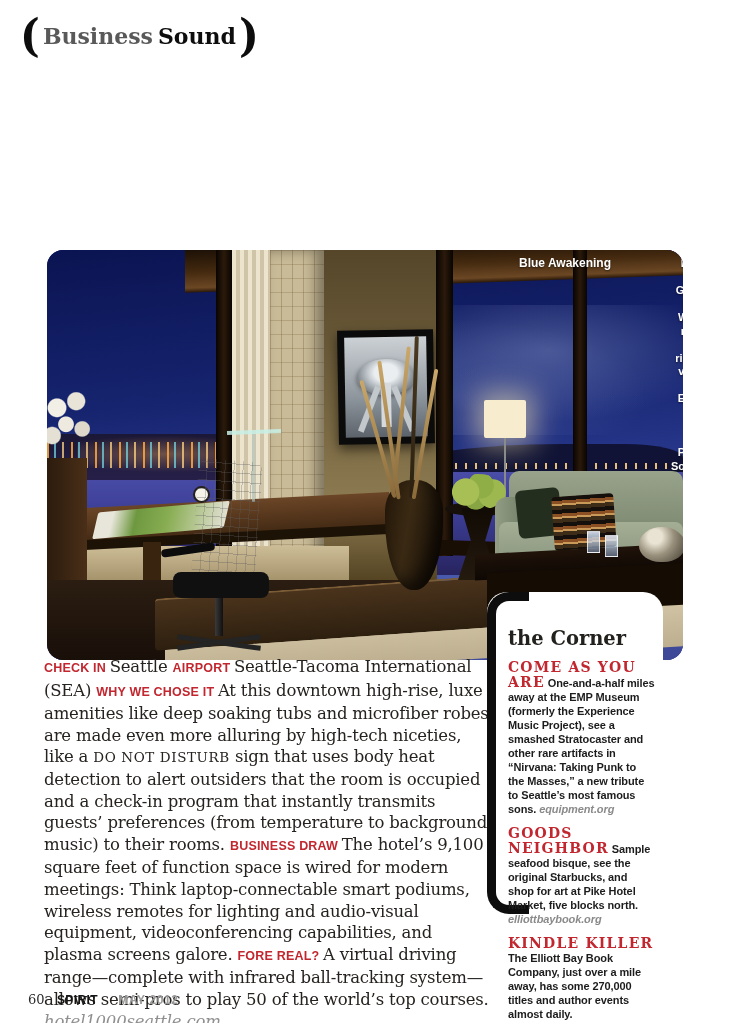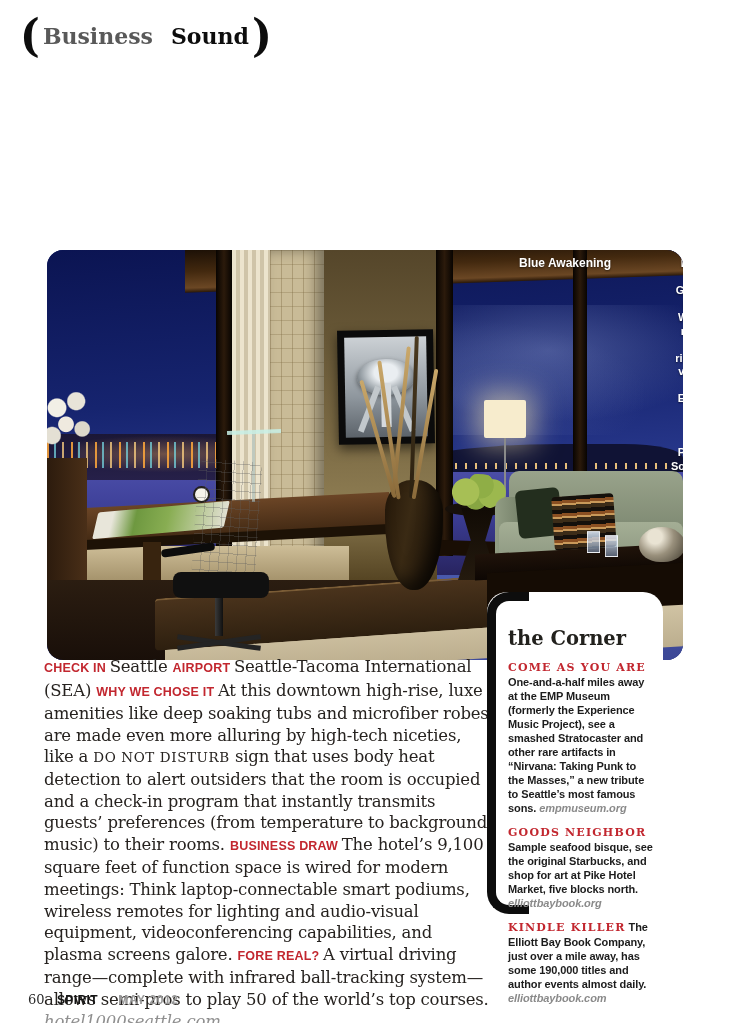--- a/index.html
+++ b/index.html
@@ -10,21 +10,21 @@
   *{margin:0;padding:0;box-sizing:border-box;}
   html,body{background:#e8e8e8;}
   .page{
     position:relative;width:731px;height:1023px;background:#ffffff;
     margin:0 auto;overflow:hidden;font-family:"Liberation Sans",sans-serif;
   }
   
   .brandtag{position:absolute;left:20px;top:14px;display:flex;align-items:center;
     font-family:"DejaVu Serif",serif;font-weight:bold;}
   .brand-paren{font-size:42px;line-height:44px;color:#0d0d0d;transform:scaleY(1.05);}
-  .brand-word1{font-size:22px;color:#595959;margin:0 18px 0 3px;}
+  .brand-word1{font-size:22px;color:#595959;margin:0 5px 0 3px;}
   .brand-word2{font-size:22px;color:#0d0d0d;margin-right:3px;}
   
   .headline{position:absolute;left:40px;top:136px;font-family:"DejaVu Serif",serif;
     font-size:84px;font-weight:bold;letter-spacing:-4px;color:#0c0c0c;line-height:100px;}
   
   .photo{position:absolute;left:47px;top:250px;width:636px;height:410px;
     border-radius:16px;overflow:hidden;background:#16246f;}
   .photo *{position:absolute;}
   .sky{inset:0;background:linear-gradient(175deg,#0b1452 0%,#16246f 35%,#2c3c92 62%,#4a5aac 78%,#3c4796 100%);}
   .clouds{left:300px;top:55px;width:336px;height:130px;
@@ -156,21 +156,21 @@
   .seg-link{font-style:italic;color:var(--link-gray);}
   
   .jatc{position:absolute;left:487px;top:592px;width:176px;height:322px;}
   .jatc-card{position:absolute;inset:0;background:#ffffff;border-radius:20px;}
   .jatc-bracket{position:absolute;left:0;top:0;bottom:0;width:42px;
     border:9px solid #0d0d0d;border-right:none;border-radius:22px 0 0 22px;}
   .jatc-inner{position:absolute;left:21px;top:12px;right:8px;bottom:8px;}
   .jatc-title{font-family:"DejaVu Serif",serif;font-size:19.5px;line-height:23px;color:#22211d;}
   .jatc-sec{margin-top:10px;font-family:"Liberation Sans",sans-serif;font-weight:bold;
     font-size:11px;line-height:14px;color:#1c1c1c;letter-spacing:-0.1px;}
-  .jatc-label{font-family:"DejaVu Serif",serif;font-weight:bold;font-size:11px;
+  .jatc-label{font-family:"DejaVu Serif",serif;font-weight:bold;font-size:14px;
     color:var(--red);letter-spacing:1.2px;margin-top:14px;}
   .jatc-link{font-style:italic;color:#8a8a8a;}
   
   .footer{position:absolute;left:28px;top:992px;font-size:12px;}
   .footer .pageno{font-family:"DejaVu Serif",serif;font-size:13px;color:#2a2a2a;margin-right:9px;}
   .footer .mag{font-weight:bold;color:#141414;letter-spacing:.4px;text-align:center;}
   .footer .issue{font-weight:bold;color:#9a9a9a;margin-left:17px;letter-spacing:.6px;}
 </style>
 </head>
 <body>
@@ -262,23 +262,23 @@
 
   <aside class="jatc">
     <div class="jatc-card"></div>
     <div class="jatc-bracket"></div>
     <div class="jatc-inner">
       <h2 class="jatc-title">
         <br>
         <span>the Corner</span>
       </h2>
       <div>
-          <p class="jatc-sec"><span class="jatc-label">COME AS YOU ARE</span> <span>One-and-a-half miles away at the EMP Museum (formerly the Experience Music Project), see a smashed Stratocaster and other rare artifacts in “Nirvana: Taking Punk to the Masses,” a new tribute to Seattle’s most famous sons. </span><span class="jatc-link">empmuseum.org</span></p>
+          <p class="jatc-sec"><span class="jatc-label">COME AS YOU ARE</span> <span>One-and-a-half miles away at the EMP Museum (formerly the Experience Music Project), see a smashed Stratocaster and other rare artifacts in “Nirvana: Taking Punk to the Masses,” a new tribute to Seattle’s most famous sons. </span><span class="jatc-link">equipment.org</span></p>
           <p class="jatc-sec"><span class="jatc-label">GOODS NEIGHBOR</span> <span>Sample seafood bisque, see the original Starbucks, and shop for art at Pike Hotel Market, five blocks north. </span><span class="jatc-link">elliottbaybook.org</span></p>
-          <p class="jatc-sec"><span class="jatc-label">KINDLE KILLER</span> <span>The Elliott Bay Book Company, just over a mile away, has some 190,000 titles and author events almost daily. </span><span class="jatc-link">elliottbaybook.com</span></p>
+          <p class="jatc-sec"><span class="jatc-label">KINDLE KILLER</span> <span>The Elliott Bay Book Company, just over a mile away, has some 270,000 titles and author events almost daily. </span><span class="jatc-link">elliottbaybook.com</span></p>
         </div>
     </div>
   </aside>
 
   <div class="footer">
     <span class="pageno">60</span>
     <span class="mag">SPIRIT</span>
     <span class="issue">MAY 2012</span>
   </div>
 

